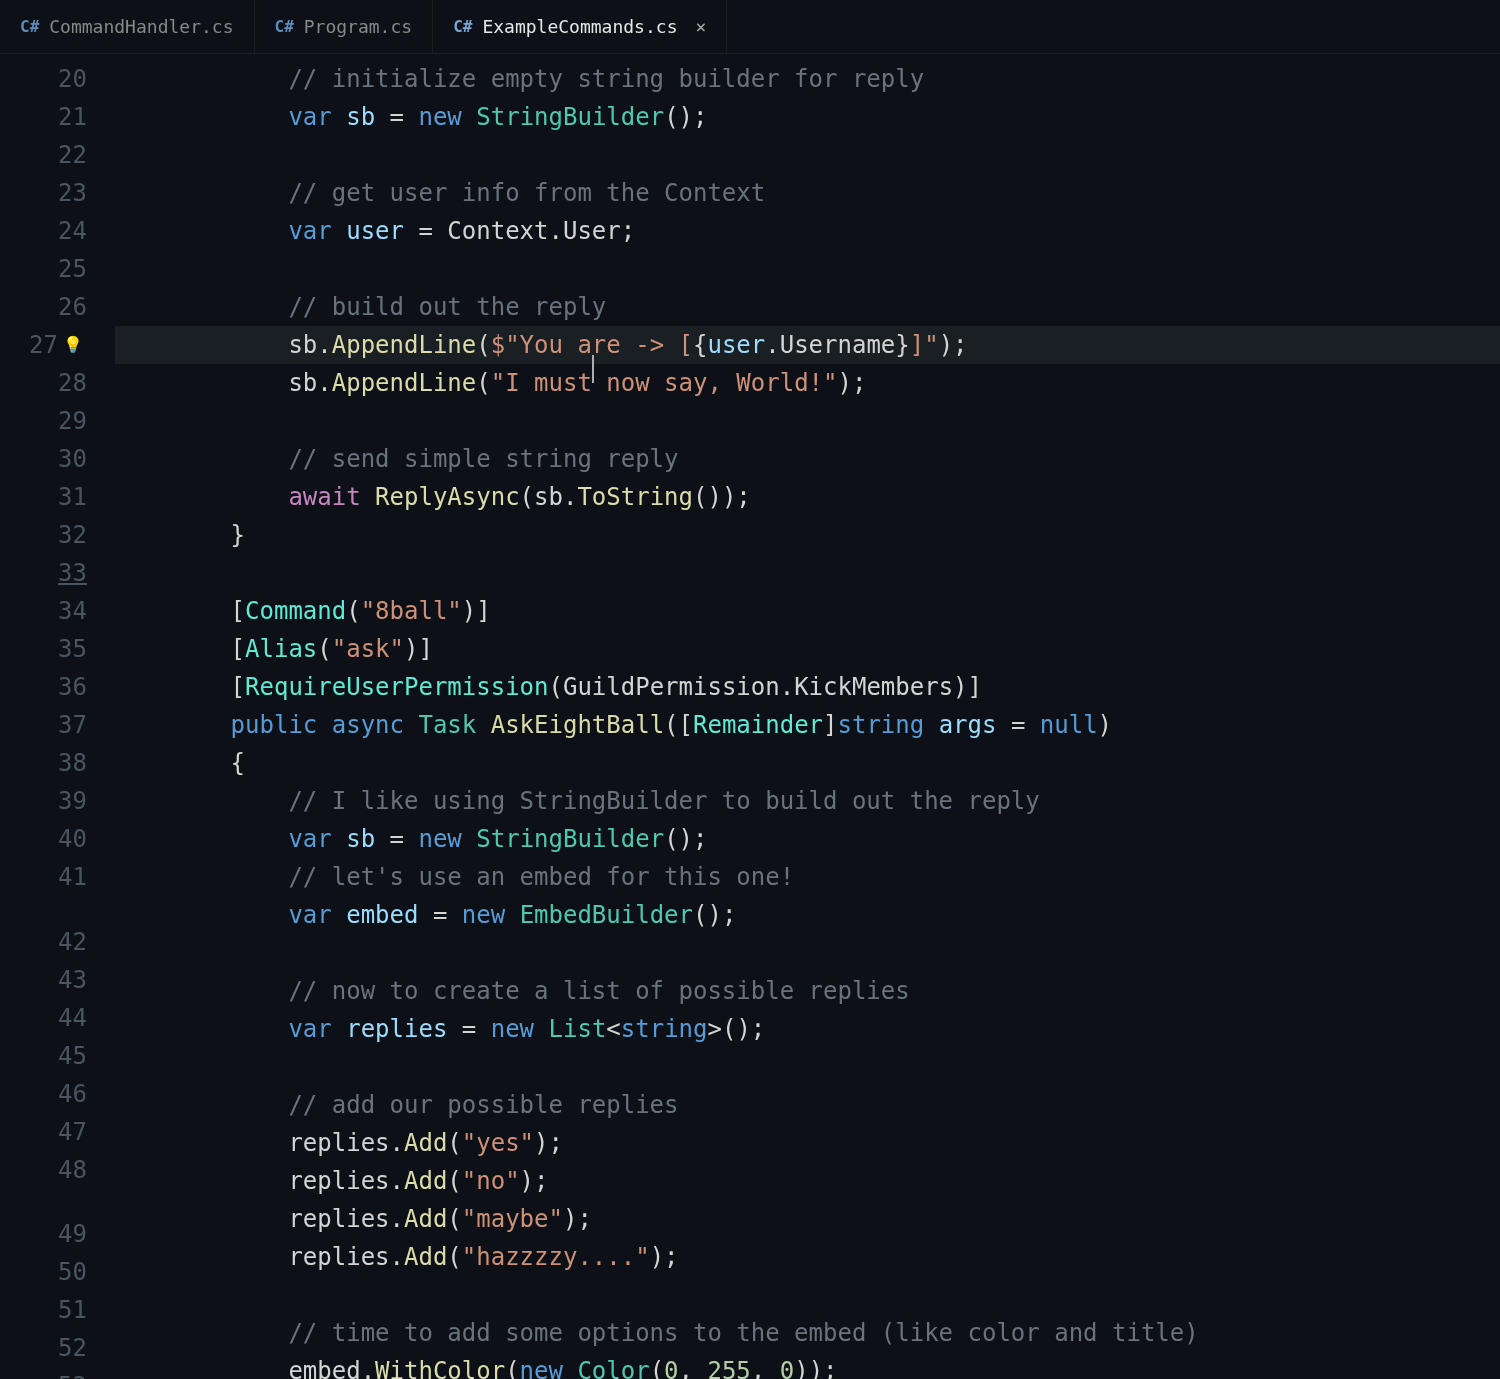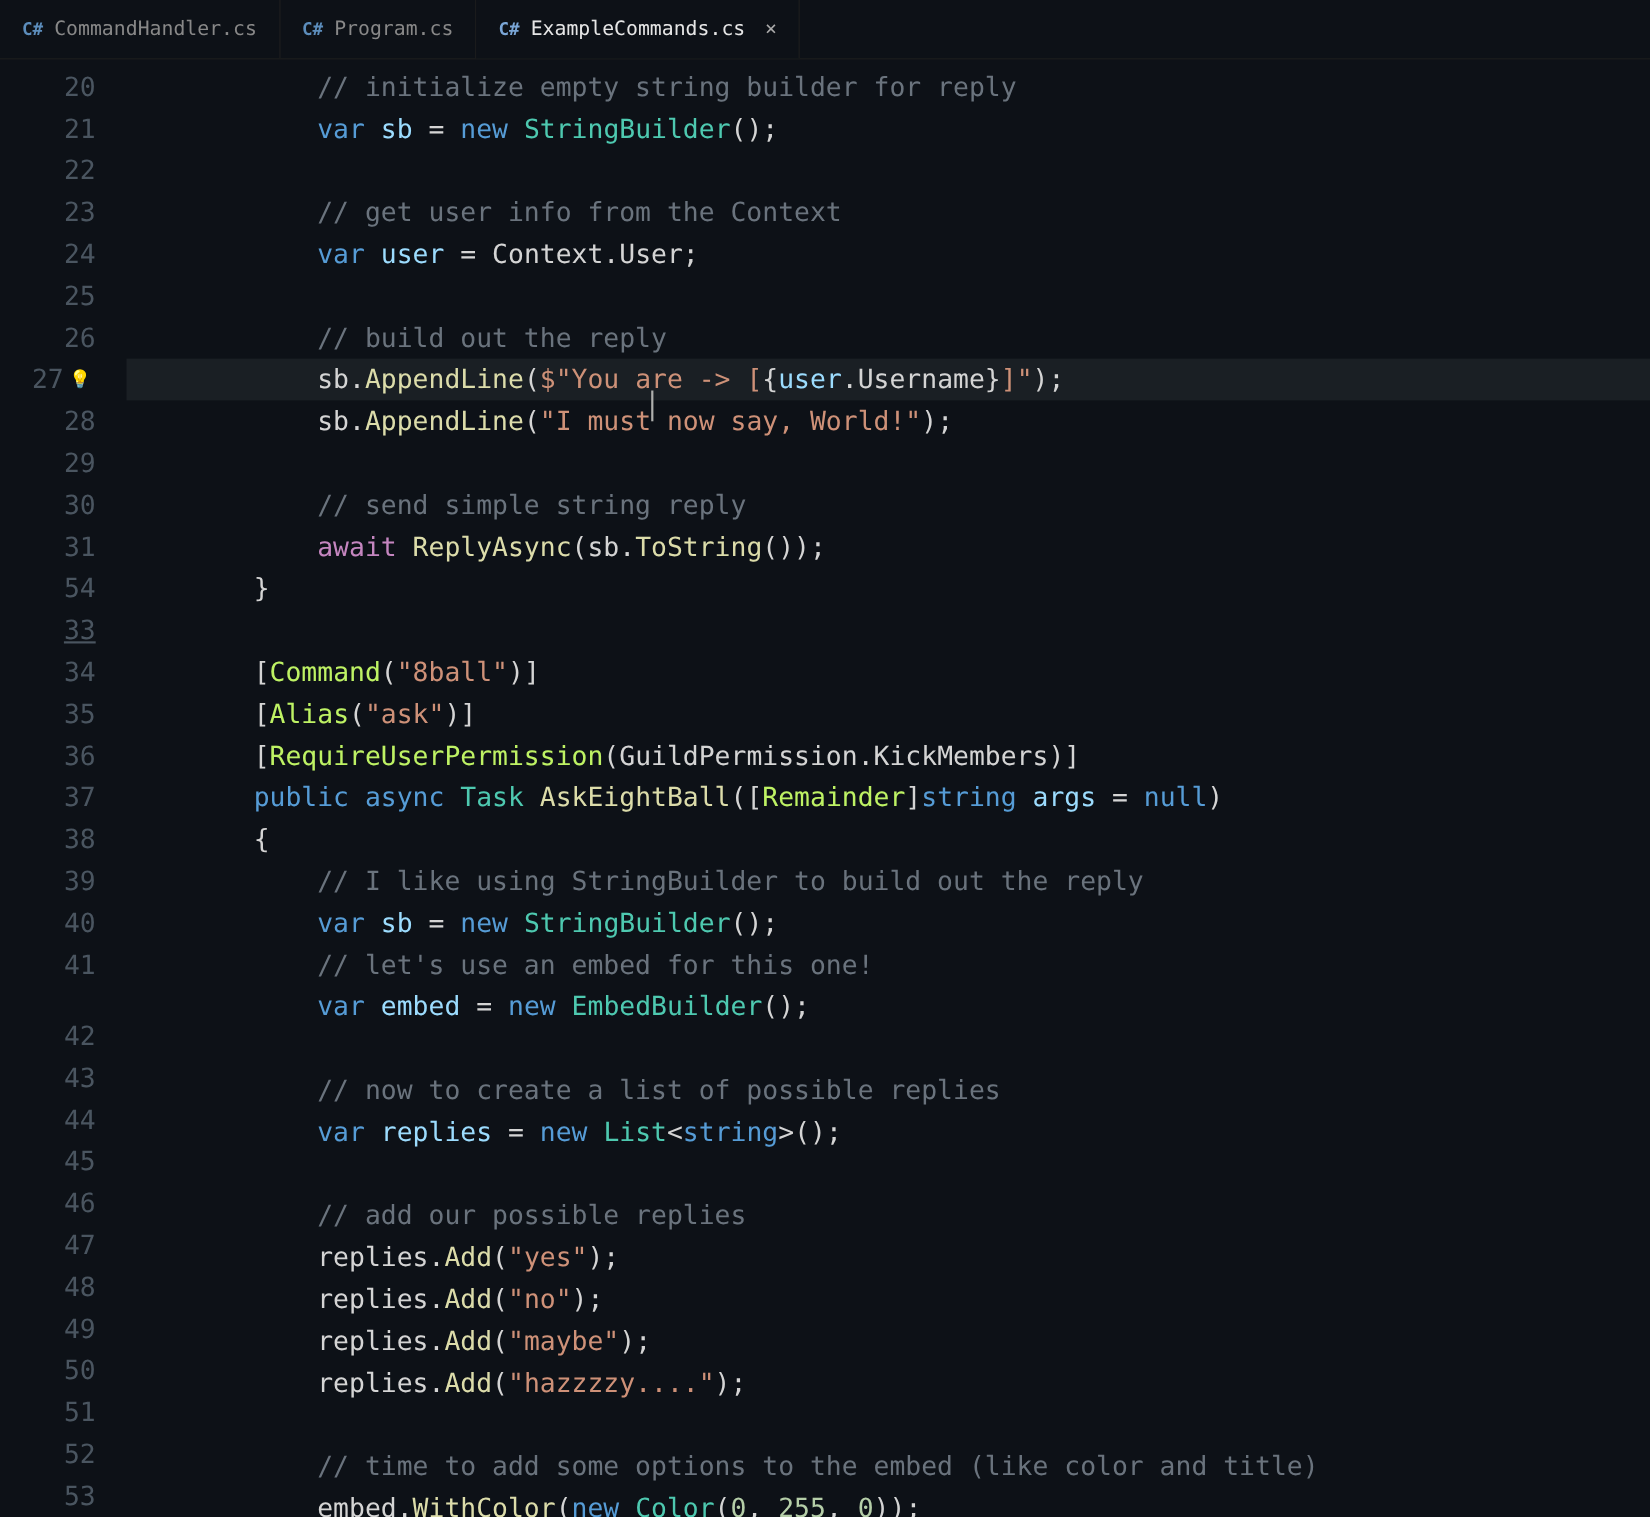--- a/index.html
+++ b/index.html
@@ -97,21 +97,21 @@
       background: #aeafad;
     }
     
     .c-comment { color: #6a737d; }
     .c-keyword { color: #569cd6; }
     .c-keyword2 { color: #c586c0; }
     .c-type { color: #4ec9b0; }
     .c-method { color: #dcdcaa; }
     .c-string { color: #ce9178; }
     .c-var { color: #9cdcfe; }
-    .c-attr { color: #bef264; }
+    .c-attr { color: #5eead4; }
     .c-num { color: #b5cea8; }
     .c-default { color: #d4d4d4; }
   </style>
 </head>
 <body>
 
 <div class="tabs" id="tabs-container">
     <div class="tab">
       <span class="csharp-icon">C#</span>
       <span>CommandHandler.cs</span>
@@ -134,38 +134,38 @@
       <div style="position: relative;">22</div>
       <div style="position: relative;">23</div>
       <div style="position: relative;">24</div>
       <div style="position: relative;">25</div>
       <div style="position: relative;">26</div>
       <div style="position: relative; text-align: center;">27<span class="lightbulb">💡</span></div>
       <div style="position: relative;">28</div>
       <div style="position: relative;">29</div>
       <div style="position: relative;">30</div>
       <div style="position: relative;">31</div>
-      <div style="position: relative;">54</div>
+      <div style="position: relative;">32</div>
       <div style="position: relative; text-decoration: underline;">33</div>
       <div style="position: relative;">34</div>
       <div style="position: relative;">35</div>
       <div style="position: relative;">36</div>
       <div style="position: relative;">37</div>
       <div style="position: relative;">38</div>
       <div style="position: relative;">39</div>
       <div style="position: relative;">40</div>
       <div style="position: relative;">41</div>
       <div style="position: relative; margin-top: 27px;">42</div>
       <div style="position: relative;">43</div>
       <div style="position: relative;">44</div>
       <div style="position: relative;">45</div>
       <div style="position: relative;">46</div>
       <div style="position: relative;">47</div>
       <div style="position: relative;">48</div>
-      <div style="position: relative;">49</div>
+      <div style="position: relative; margin-top: 26px;">49</div>
       <div style="position: relative;">50</div>
       <div style="position: relative;">51</div>
       <div style="position: relative;">52</div>
       <div style="position: relative;">53</div>
       <div style="position: relative;">54</div>
     </div>
   <div class="code" id="code"><div class="line"><span class="c-default">            </span><span class="c-comment">// initialize empty string builder for reply</span></div><div class="line"><span class="c-default">            </span><span class="c-keyword">var</span><span class="c-default"> </span><span class="c-var">sb</span><span class="c-default"> = </span><span class="c-keyword">new</span><span class="c-default"> </span><span class="c-type">StringBuilder</span><span class="c-default">();</span></div><div class="line"></div><div class="line"><span class="c-default">            </span><span class="c-comment">// get user info from the Context</span></div><div class="line"><span class="c-default">            </span><span class="c-keyword">var</span><span class="c-default"> </span><span class="c-var">user</span><span class="c-default"> = </span><span class="c-default">Context</span><span class="c-default">.</span><span class="c-default">User</span><span class="c-default">;</span></div><div class="line"></div><div class="line"><span class="c-default">            </span><span class="c-comment">// build out the reply</span></div><div class="line highlight"><span class="c-default">            </span><span class="c-default">sb</span><span class="c-default">.</span><span class="c-method">AppendLine</span><span class="c-default">(</span><span class="c-string">$"You a</span><span class="cursor"></span><span class="c-string">re -&gt; [</span><span class="c-default">{</span><span class="c-var">user</span><span class="c-default">.</span><span class="c-default">Username</span><span class="c-default">}</span><span class="c-string">]"</span><span class="c-default">);</span></div><div class="line"><span class="c-default">            </span><span class="c-default">sb</span><span class="c-default">.</span><span class="c-method">AppendLine</span><span class="c-default">(</span><span class="c-string">"I must now say, World!"</span><span class="c-default">);</span></div><div class="line"></div><div class="line"><span class="c-default">            </span><span class="c-comment">// send simple string reply</span></div><div class="line"><span class="c-default">            </span><span class="c-keyword2">await</span><span class="c-default"> </span><span class="c-method">ReplyAsync</span><span class="c-default">(</span><span class="c-default">sb</span><span class="c-default">.</span><span class="c-method">ToString</span><span class="c-default">());</span></div><div class="line"><span class="c-default">        }</span></div><div class="line"></div><div class="line"><span class="c-default">        [</span><span class="c-attr">Command</span><span class="c-default">(</span><span class="c-string">"8ball"</span><span class="c-default">)]</span></div><div class="line"><span class="c-default">        [</span><span class="c-attr">Alias</span><span class="c-default">(</span><span class="c-string">"ask"</span><span class="c-default">)]</span></div><div class="line"><span class="c-default">        [</span><span class="c-attr">RequireUserPermission</span><span class="c-default">(</span><span class="c-default">GuildPermission</span><span class="c-default">.</span><span class="c-default">KickMembers</span><span class="c-default">)]</span></div><div class="line"><span class="c-default">        </span><span class="c-keyword">public</span><span class="c-default"> </span><span class="c-keyword">async</span><span class="c-default"> </span><span class="c-type">Task</span><span class="c-default"> </span><span class="c-method">AskEightBall</span><span class="c-default">([</span><span class="c-attr">Remainder</span><span class="c-default">]</span><span class="c-keyword">string</span><span class="c-default"> </span><span class="c-var">args</span><span class="c-default"> = </span><span class="c-keyword">null</span><span class="c-default">)</span></div><div class="line"><span class="c-default">        {</span></div><div class="line"><span class="c-default">            </span><span class="c-comment">// I like using StringBuilder to build out the reply</span></div><div class="line"><span class="c-default">            </span><span class="c-keyword">var</span><span class="c-default"> </span><span class="c-var">sb</span><span class="c-default"> = </span><span class="c-keyword">new</span><span class="c-default"> </span><span class="c-type">StringBuilder</span><span class="c-default">();</span></div><div class="line"><span class="c-default">            </span><span class="c-comment">// let's use an embed for this one!</span></div><div class="line"><span class="c-default">            </span><span class="c-keyword">var</span><span class="c-default"> </span><span class="c-var">embed</span><span class="c-default"> = </span><span class="c-keyword">new</span><span class="c-default"> </span><span class="c-type">EmbedBuilder</span><span class="c-default">();</span></div><div class="line"></div><div class="line"><span class="c-default">            </span><span class="c-comment">// now to create a list of possible replies</span></div><div class="line"><span class="c-default">            </span><span class="c-keyword">var</span><span class="c-default"> </span><span class="c-var">replies</span><span class="c-default"> = </span><span class="c-keyword">new</span><span class="c-default"> </span><span class="c-type">List</span><span class="c-default">&lt;</span><span class="c-keyword">string</span><span class="c-default">&gt;();</span></div><div class="line"></div><div class="line"><span class="c-default">            </span><span class="c-comment">// add our possible replies</span></div><div class="line"><span class="c-default">            </span><span class="c-default">replies</span><span class="c-default">.</span><span class="c-method">Add</span><span class="c-default">(</span><span class="c-string">"yes"</span><span class="c-default">);</span></div><div class="line"><span class="c-default">            </span><span class="c-default">replies</span><span class="c-default">.</span><span class="c-method">Add</span><span class="c-default">(</span><span class="c-string">"no"</span><span class="c-default">);</span></div><div class="line"><span class="c-default">            </span><span class="c-default">replies</span><span class="c-default">.</span><span class="c-method">Add</span><span class="c-default">(</span><span class="c-string">"maybe"</span><span class="c-default">);</span></div><div class="line"><span class="c-default">            </span><span class="c-default">replies</span><span class="c-default">.</span><span class="c-method">Add</span><span class="c-default">(</span><span class="c-string">"hazzzzy...."</span><span class="c-default">);</span></div><div class="line"></div><div class="line"><span class="c-default">            </span><span class="c-comment">// time to add some options to the embed (like color and title)</span></div><div class="line"><span class="c-default">            </span><span class="c-default">embed</span><span class="c-default">.</span><span class="c-method">WithColor</span><span class="c-default">(</span><span class="c-keyword">new</span><span class="c-default"> </span><span class="c-type">Color</span><span class="c-default">(</span><span class="c-num">0</span><span class="c-default">, </span><span class="c-num">255</span><span class="c-default">, </span><span class="c-num">0</span><span class="c-default">));</span></div></div>
 </div>
 
 </body></html>

